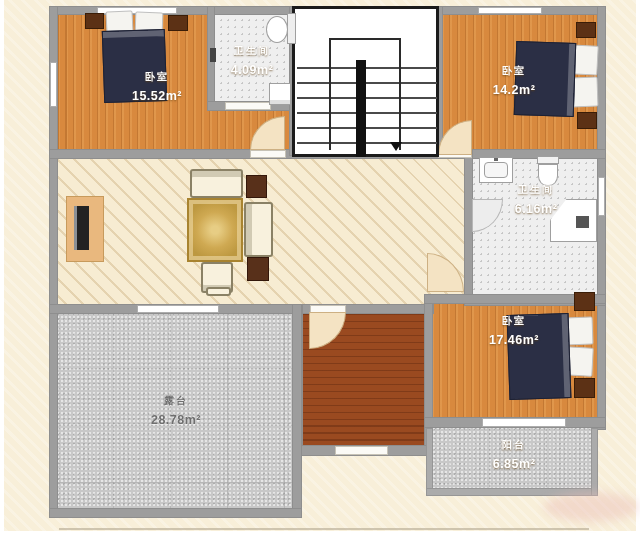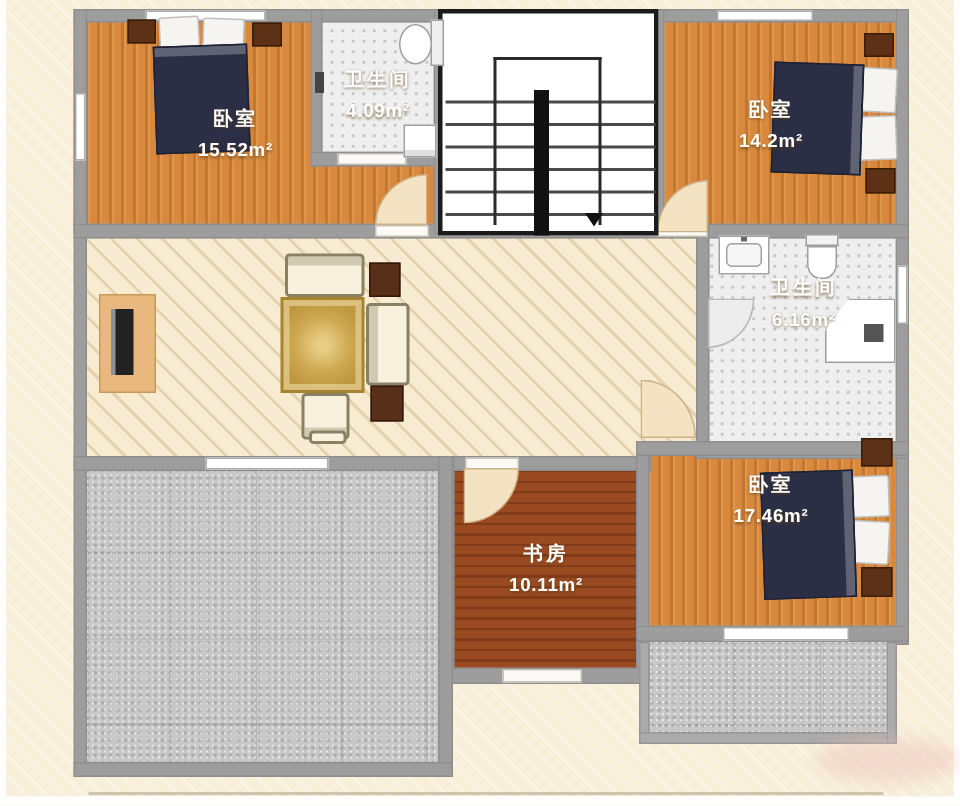--- a/index.html
+++ b/index.html
@@ -24,21 +24,21 @@
   .night{position:absolute;background:#5c3115;border:1px solid #3a1d07;box-sizing:border-box;}
   .duvet{position:absolute;background:#2b2f45;border:1px solid #1d2133;box-shadow:inset 0 6px 0 rgba(255,255,255,.25);box-sizing:border-box;}
   .pillow{position:absolute;background:#f5f4f0;border:1px solid #bfbfbf;border-radius:2px;box-sizing:border-box;}
   .line-furn{position:absolute;background:#f8f1dd;border:2px solid #8a8165;border-radius:3px;box-sizing:border-box;}
   .darktable{position:absolute;background:#58301a;border:1px solid #33170a;box-sizing:border-box;}
   .fixture{position:absolute;background:#ffffff;border:1px solid #9f9f9f;box-sizing:border-box;}
   .stepline{position:absolute;background:#4a4a4a;height:2px;}
   
   .lbl{position:absolute;width:96px;text-align:center;color:#ffffff;font-weight:bold;
        text-shadow:0 1px 2px rgba(96,64,20,.7);z-index:30;}
-  .lbl .nm{font-size:13px;letter-spacing:2px;}
+  .lbl .nm{font-size:10px;letter-spacing:2px;}
   .lbl .ar{font-size:12.5px;margin-top:5px;font-weight:600;letter-spacing:.5px;}
   .lbl-gray{color:#6f6f6f;text-shadow:0 1px 1px rgba(255,255,255,.65);}
 </style>
 </head>
 <body>
 
 <div class="page">
  <div class="canvas">
 
   <div class="abs wood" style="left:45px;top:12px;width:244px;height:143px"></div>
@@ -157,21 +157,25 @@
     <div class="ar">14.2m²</div>
   </div>
   <div class="lbl" style="left:484px;top:183px">
     <div class="nm">卫生间</div>
     <div class="ar">6.16m²</div>
   </div>
   <div class="lbl" style="left:462px;top:314px">
     <div class="nm">卧室</div>
     <div class="ar">17.46m²</div>
   </div>
-  <div class="lbl" style="left:312px;top:360px">
-    <div class="nm">书房</div>
-    <div class="ar">10.11m²</div>
+  <div class="lbl lbl-gray" style="left:124px;top:394px">
+    <div class="nm">露台</div>
+    <div class="ar">28.78m²</div>
+  </div>
+  <div class="lbl" style="left:462px;top:438px">
+    <div class="nm">阳台</div>
+    <div class="ar">6.85m²</div>
   </div>
 
   <div class="abs" style="left:540px;top:492px;width:95px;height:30px;background:rgba(235,190,185,.45);border-radius:50%;filter:blur(5px)"></div>
   <div class="abs" style="left:55px;top:528px;width:530px;height:2px;background:#b3a78f;opacity:.6"></div>
  </div>
 </div>
 
 </body></html>

